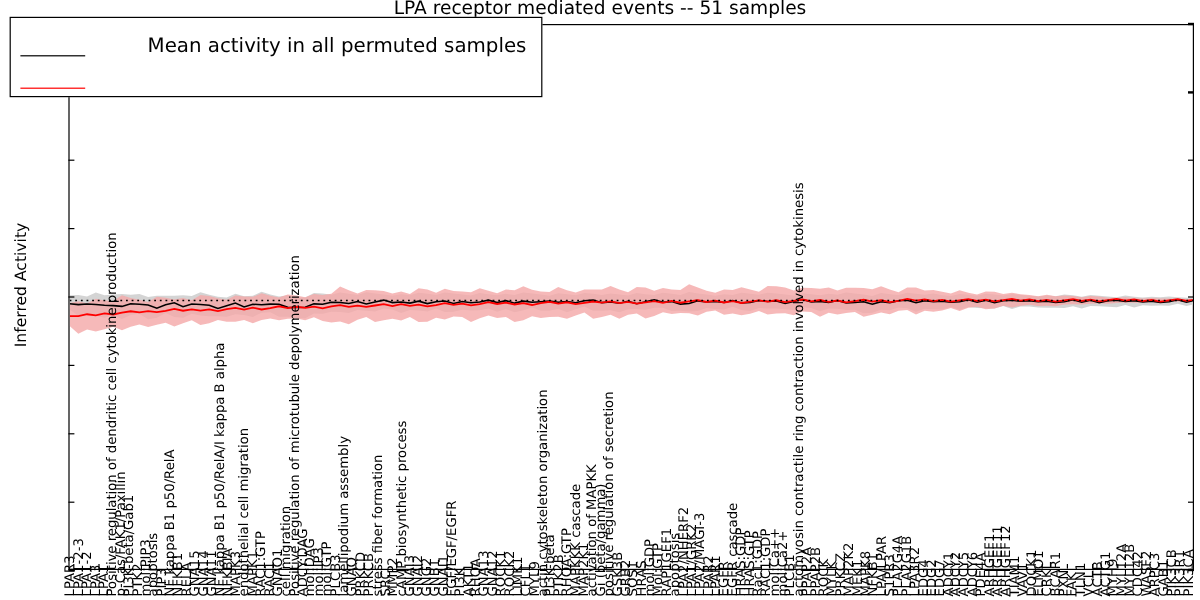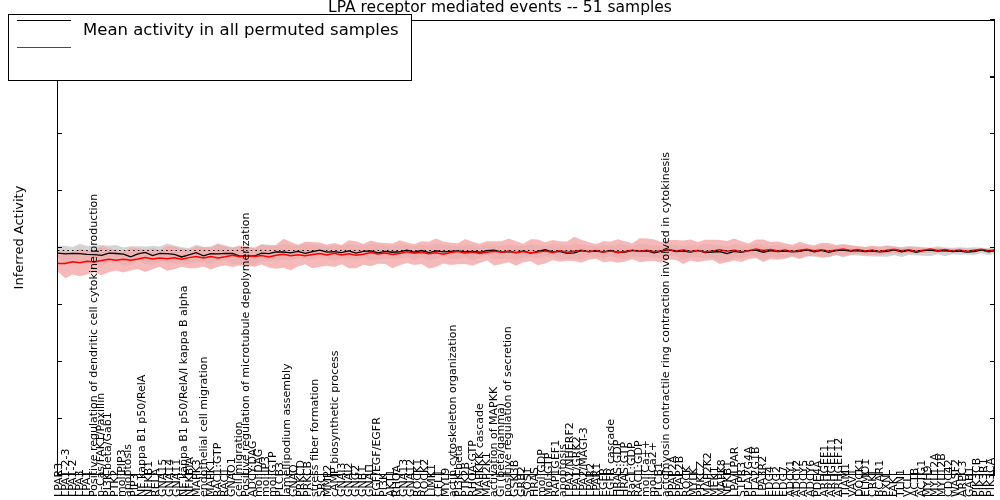--- a/index.html
+++ b/index.html
@@ -20,21 +20,21 @@
   #plotwrap{position:absolute;left:57px;top:20px;width:938px;height:455px;}
   #plot{position:absolute;left:0;top:0;width:938px;height:455px;
         border:1.3px solid #000;box-sizing:border-box;background:#fff;overflow:hidden;}
   #plot svg{position:absolute;left:0;top:0;}
   .ytickmark{position:absolute;left:0;width:5px;height:1.3px;background:#000;}
   .ytickmark.r{left:auto;right:0;}
   #legend{
     position:absolute;left:8px;top:14px;background:#fff;border:1.2px solid #000;
     padding:5px 12px 6px 8px;z-index:30;
   }
-  .lgrow{display:flex;align-items:flex-start;height:27px;}
+  .lgrow{display:flex;align-items:flex-end;height:27px;gap:40px;}
   .lgline{width:54px;height:0;border-top:1.6px solid #000;margin-right:12px;}
   .lgline.red{border-top-color:#ff0000;}
   .lgtxt{font-size:16.5px;color:#000;white-space:nowrap;}
   .xtlabel{
     position:absolute;bottom:0;transform-origin:left bottom;transform:rotate(-90deg);
     font-size:11px;color:#000;white-space:nowrap;line-height:1;
   }
   .xtickmark{position:absolute;bottom:0;width:1.1px;height:4px;background:#000;}
 </style>
 </head>

